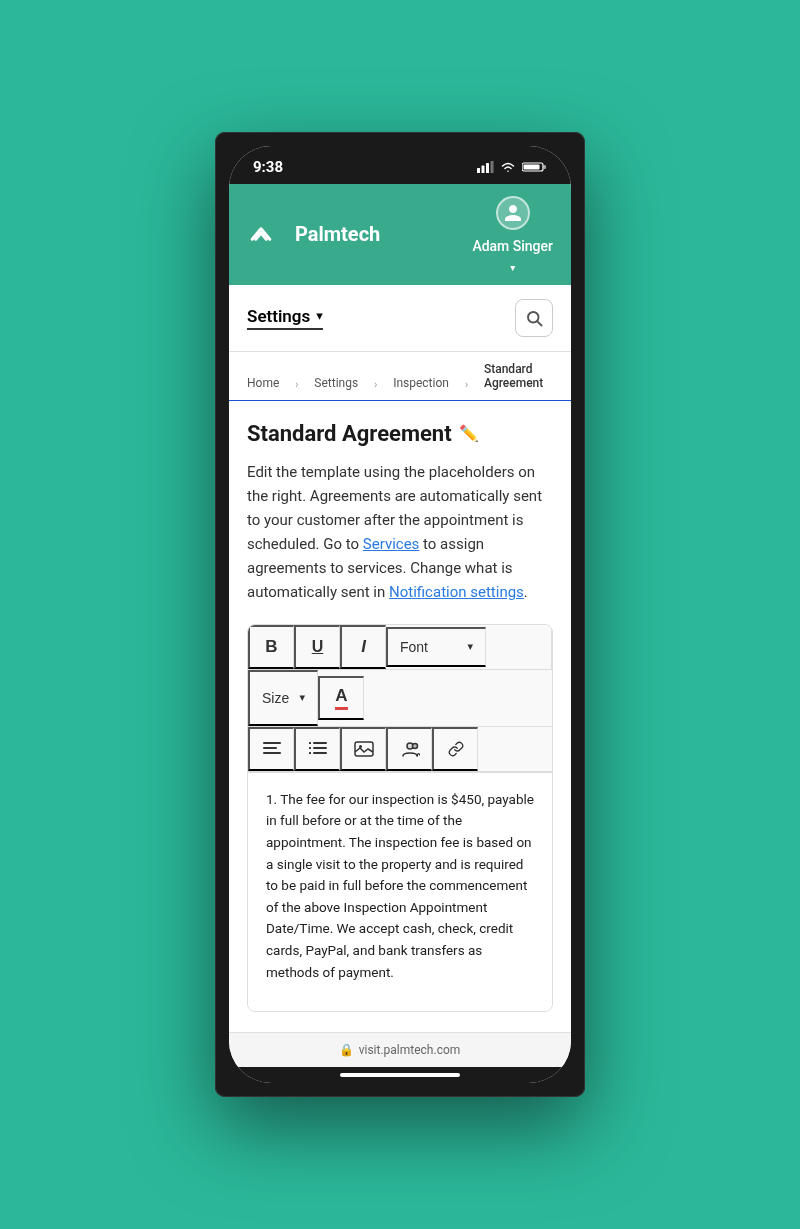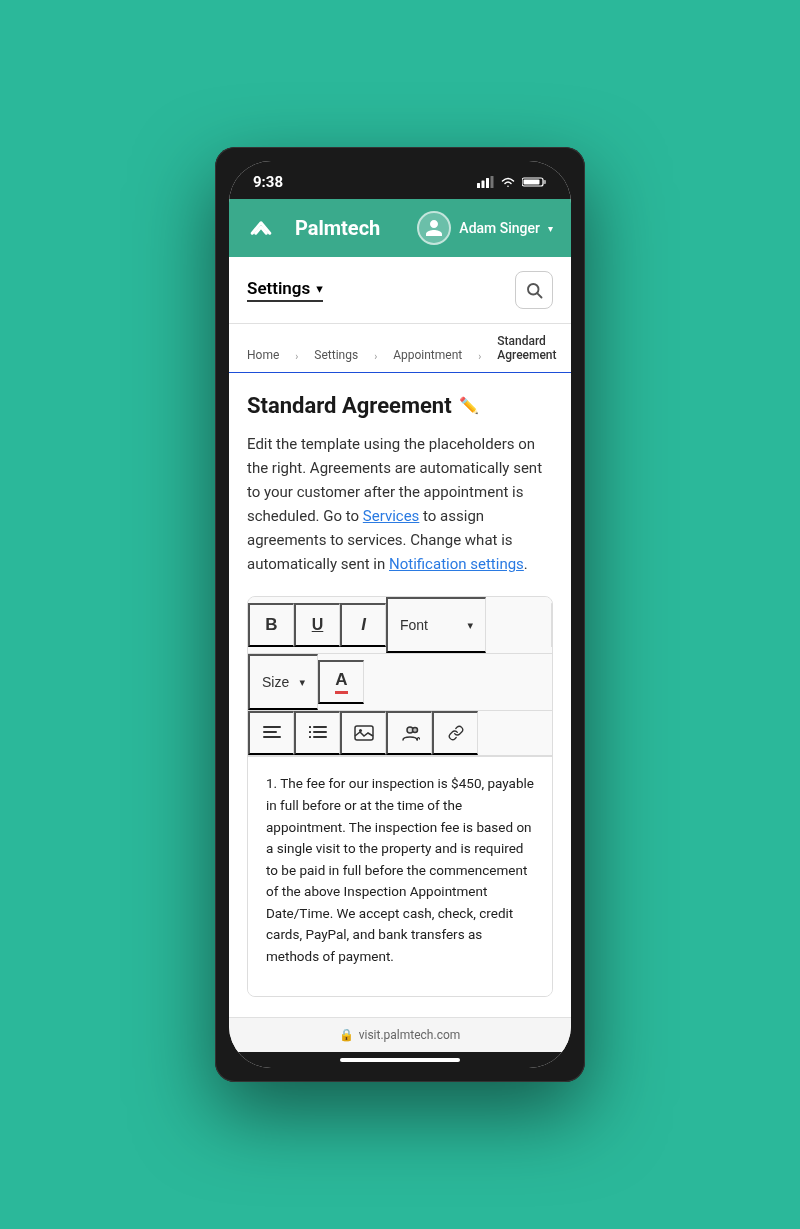--- a/index.html
+++ b/index.html
@@ -10,21 +10,21 @@
       justify-content: center;
       align-items: center;
       min-height: 100vh;
       font-family: -apple-system, BlinkMacSystemFont, 'Segoe UI', Roboto, sans-serif;
     }
 
     .phone-outer {
       width: 370px;
       min-height: 780px;
       background: #1a1a1a;
-      border-radius: 20px;
+      border-radius: 10px;
       padding: 14px;
       box-shadow: 0 30px 80px rgba(0,0,0,0.5), inset 0 0 0 1px #333;
       position: relative;
     }
 
     .phone-inner {
       background: #fff;
       border-radius: 42px;
       overflow: hidden;
       height: 100%;
@@ -81,20 +81,21 @@
       font-size: 20px;
       font-weight: 700;
     }
 
     .user-area {
       display: flex;
       align-items: center;
       gap: 8px;
       color: #fff;
       font-size: 14px;
+      flex-direction: column;
     }
 
     .user-avatar {
       width: 34px;
       height: 34px;
       border-radius: 50%;
       background: rgba(255,255,255,0.25);
       display: flex;
       align-items: center;
       justify-content: center;
@@ -247,21 +248,21 @@
 
     .toolbar-btn:last-child {
       border-right: none;
     }
 
     .toolbar-dropdown {
       display: flex;
       align-items: center;
       justify-content: space-between;
       padding: 0 12px;
-      height: 56px;
+      height: 40px;
       border-right: 1px solid #ddd;
       background: none;
       cursor: pointer;
       font-size: 14px;
       color: #333;
       min-width: 100px;
     }
 
     .toolbar-size {
       display: flex;
@@ -403,21 +404,21 @@
           <line x1="16.5" y1="16.5" x2="22" y2="22"></line>
         </svg>
       </div>
     </div>
 
     <div class="breadcrumb">
       <a class="breadcrumb-link" href="#">Home</a>
       <span class="breadcrumb-separator">›</span>
       <a class="breadcrumb-link" href="#">Settings</a>
       <span class="breadcrumb-separator">›</span>
-      <a class="breadcrumb-link" href="#">Appointment</a>
+      <a class="breadcrumb-link" href="#">Inspection</a>
       <span class="breadcrumb-separator">›</span>
       <span class="breadcrumb-current">Standard Agreement</span>
     </div>
 
     <div class="main-content">
       <h1 class="page-title">
         <span>Standard Agreement</span>
         <span class="edit-icon">✏️</span>
       </h1>
 

